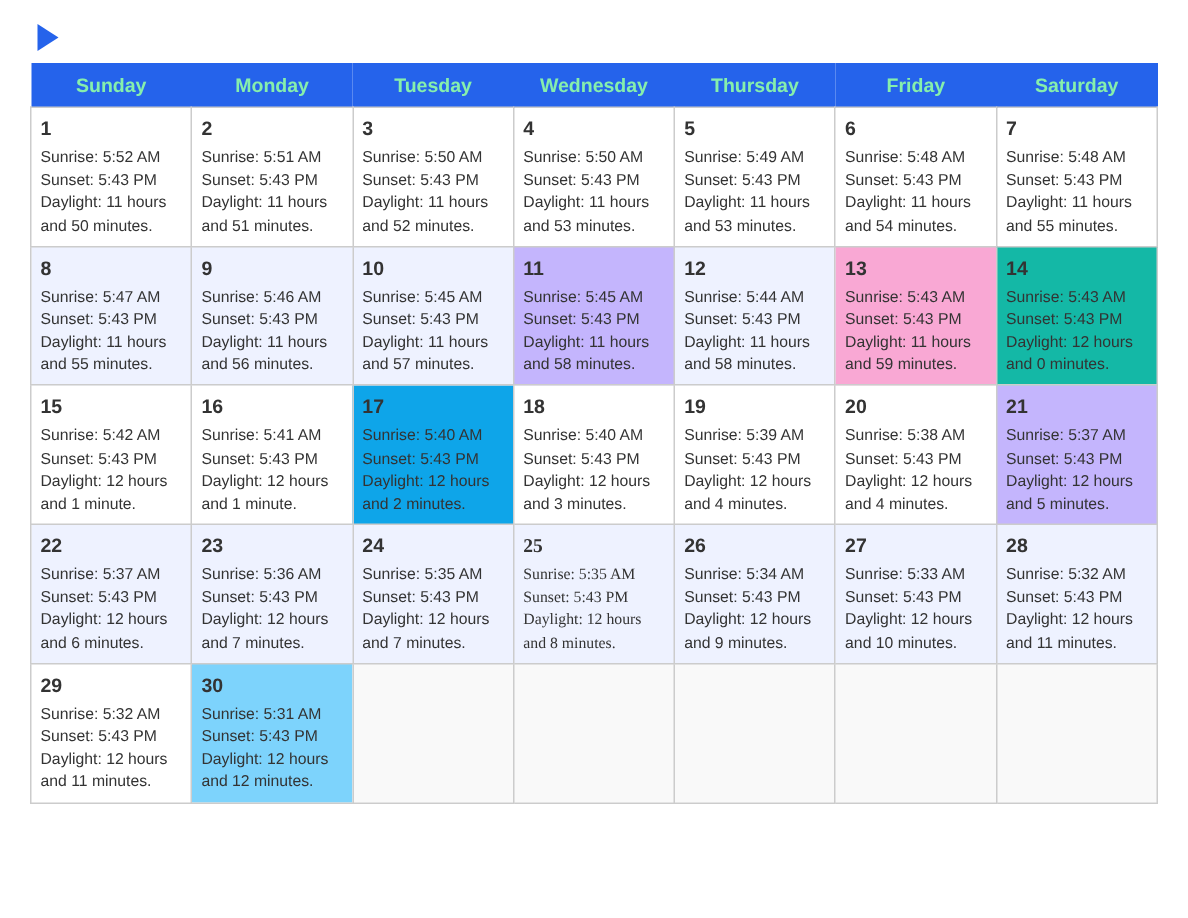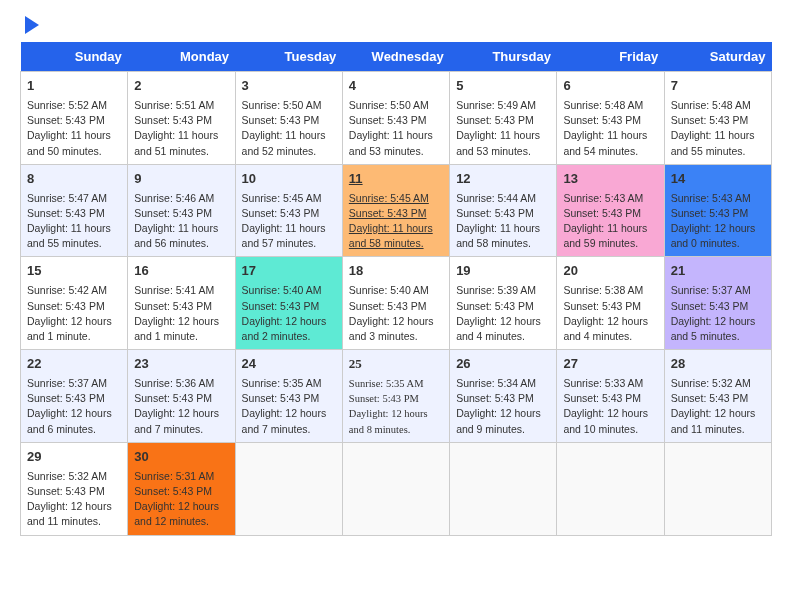--- a/index.html
+++ b/index.html
@@ -35,23 +35,23 @@
       font-weight: normal;
       color: #555;
     }
     table {
       width: 100%;
       border-collapse: collapse;
       font-size: 11px;
     }
     thead tr th {
       background-color: #2563eb;
-      color: #ffffff;
+      color: #86efac;
       padding: 7px 6px;
-      text-align: right;
+      text-align: center;
       font-size: 13px;
       font-weight: bold;
     }
     tbody tr td {
       border: 1px solid #ccc;
       vertical-align: top;
       padding: 5px 6px;
       width: calc(100% / 7);
       min-height: 70px;
       color: #333;
@@ -172,47 +172,47 @@
           <div class="day-detail">Sunrise: 5:47 AM<br>Sunset: 5:43 PM<br>Daylight: 11 hours and 55 minutes.</div>
         </td>
         <td style="background: rgb(238, 242, 255);">
           <span class="day-num">9</span>
           <div class="day-detail">Sunrise: 5:46 AM<br>Sunset: 5:43 PM<br>Daylight: 11 hours and 56 minutes.</div>
         </td>
         <td style="background: rgb(238, 242, 255);">
           <span class="day-num">10</span>
           <div class="day-detail">Sunrise: 5:45 AM<br>Sunset: 5:43 PM<br>Daylight: 11 hours and 57 minutes.</div>
         </td>
-        <td style="background: #fdba74; text-decoration: underline;">
+        <td style="background: #c4b5fd;">
           <span class="day-num">11</span>
           <div class="day-detail">Sunrise: 5:45 AM<br>Sunset: 5:43 PM<br>Daylight: 11 hours and 58 minutes.</div>
         </td>
         <td style="background: rgb(238, 242, 255);">
           <span class="day-num">12</span>
           <div class="day-detail">Sunrise: 5:44 AM<br>Sunset: 5:43 PM<br>Daylight: 11 hours and 58 minutes.</div>
         </td>
         <td style="background: #f9a8d4;">
           <span class="day-num">13</span>
           <div class="day-detail">Sunrise: 5:43 AM<br>Sunset: 5:43 PM<br>Daylight: 11 hours and 59 minutes.</div>
         </td>
-        <td style="background: #3b82f6;">
+        <td style="background: #14b8a6;">
           <span class="day-num">14</span>
           <div class="day-detail">Sunrise: 5:43 AM<br>Sunset: 5:43 PM<br>Daylight: 12 hours and 0 minutes.</div>
         </td>
       </tr>
       <tr>
         <td style="background: rgb(255, 255, 255); margin-top: 13px;">
           <span class="day-num">15</span>
           <div class="day-detail">Sunrise: 5:42 AM<br>Sunset: 5:43 PM<br>Daylight: 12 hours and 1 minute.</div>
         </td>
         <td style="background: rgb(255, 255, 255);">
           <span class="day-num">16</span>
           <div class="day-detail">Sunrise: 5:41 AM<br>Sunset: 5:43 PM<br>Daylight: 12 hours and 1 minute.</div>
         </td>
-        <td style="background: #5eead4;">
+        <td style="background: #0ea5e9;">
           <span class="day-num">17</span>
           <div class="day-detail">Sunrise: 5:40 AM<br>Sunset: 5:43 PM<br>Daylight: 12 hours and 2 minutes.</div>
         </td>
         <td style="background: rgb(255, 255, 255);">
           <span class="day-num">18</span>
           <div class="day-detail">Sunrise: 5:40 AM<br>Sunset: 5:43 PM<br>Daylight: 12 hours and 3 minutes.</div>
         </td>
         <td style="background: rgb(255, 255, 255);">
           <span class="day-num">19</span>
           <div class="day-detail">Sunrise: 5:39 AM<br>Sunset: 5:43 PM<br>Daylight: 12 hours and 4 minutes.</div>
@@ -254,21 +254,21 @@
         <td style="background: rgb(238, 242, 255);">
           <span class="day-num">28</span>
           <div class="day-detail">Sunrise: 5:32 AM<br>Sunset: 5:43 PM<br>Daylight: 12 hours and 11 minutes.</div>
         </td>
       </tr>
       <tr>
         <td style="background: rgb(255, 255, 255);">
           <span class="day-num">29</span>
           <div class="day-detail">Sunrise: 5:32 AM<br>Sunset: 5:43 PM<br>Daylight: 12 hours and 11 minutes.</div>
         </td>
-        <td style="background: #f97316;">
+        <td style="background: #7dd3fc;">
           <span class="day-num">30</span>
           <div class="day-detail">Sunrise: 5:31 AM<br>Sunset: 5:43 PM<br>Daylight: 12 hours and 12 minutes.</div>
         </td>
         <td style="background: rgb(249, 249, 249);"></td>
         <td style="background: rgb(249, 249, 249);"></td>
         <td style="background: rgb(249, 249, 249);"></td>
         <td style="background: rgb(249, 249, 249);"></td>
         <td style="background: rgb(249, 249, 249);"></td>
       </tr>
     </tbody>

